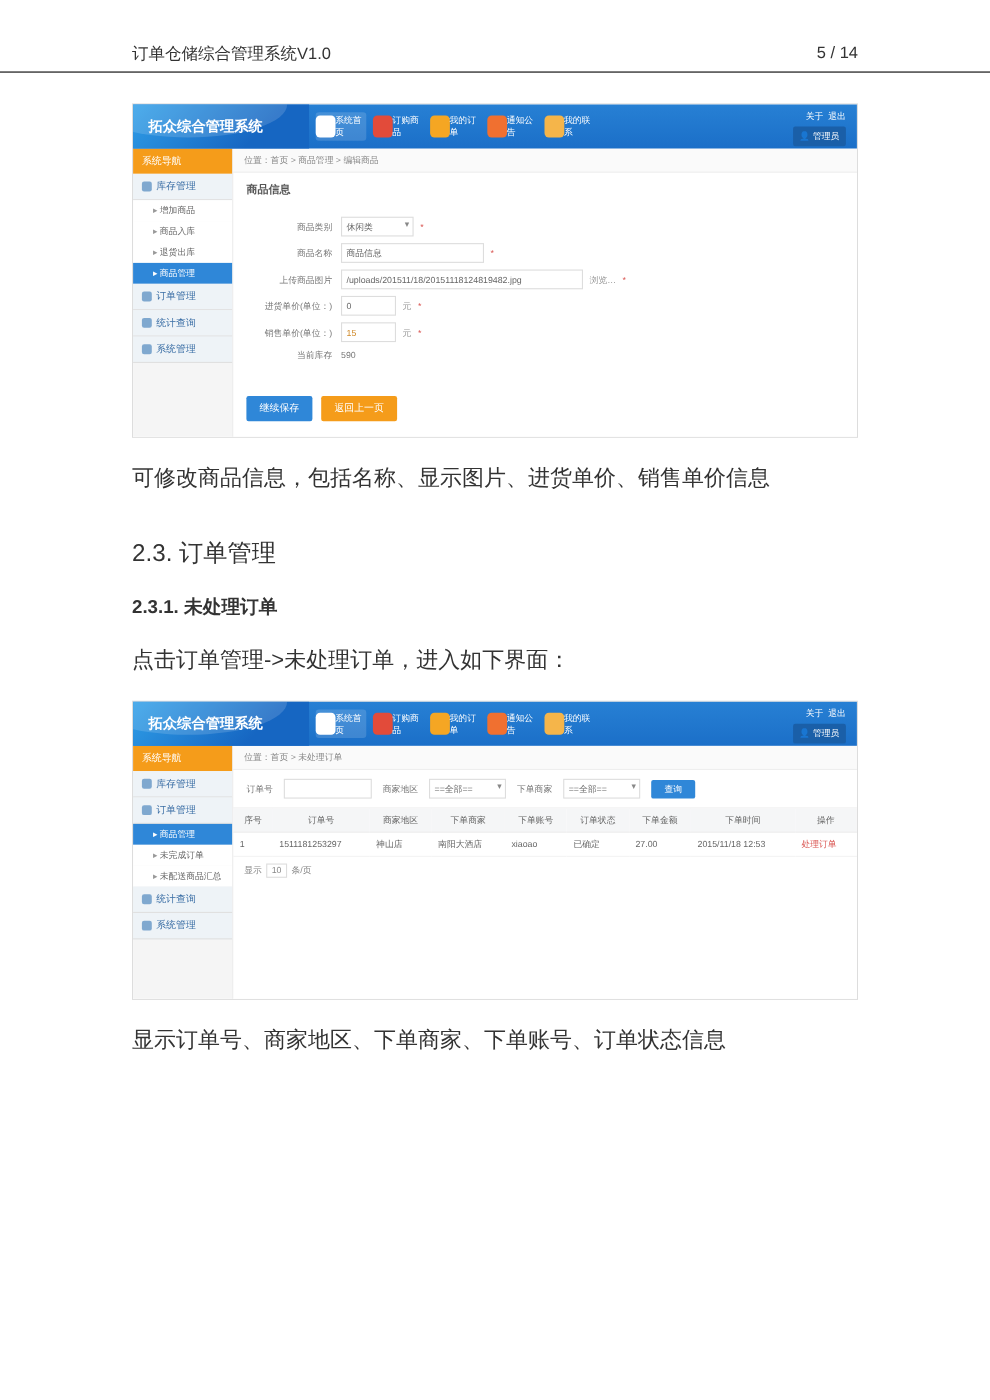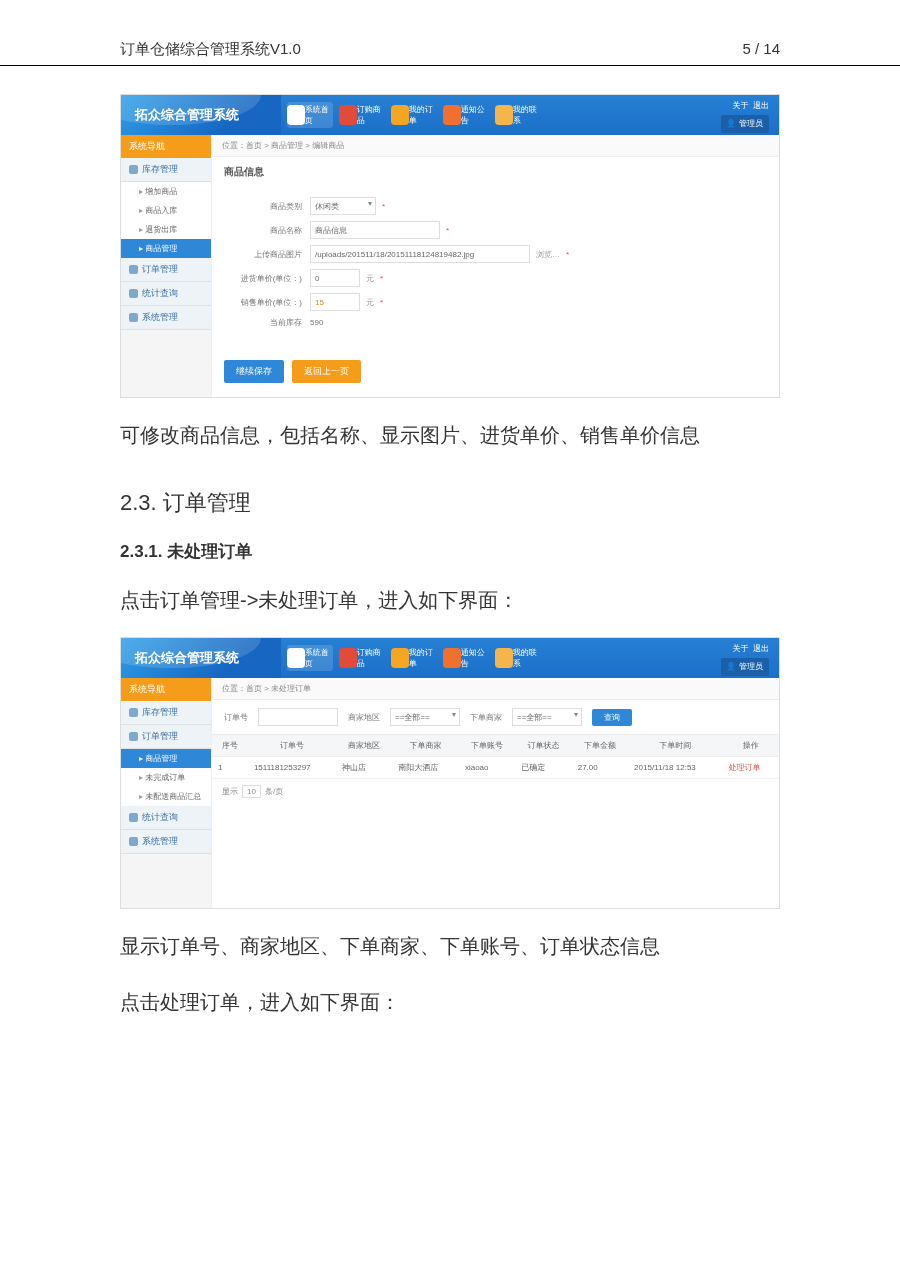--- a/index.html
+++ b/index.html
@@ -283,15 +283,14 @@
         <div class="pager">
           <span>显示</span>
           <span class="pgbox">10</span>
           <span>条/页</span>
         </div>
       </div>
     </div>
   </div>
 
   <div class="body-text">显示订单号、商家地区、下单商家、下单账号、订单状态信息</div>
-  <div class="body-text">点击处理订单，进入如下界面：</div>
 
 </div>
 
 </body></html>

